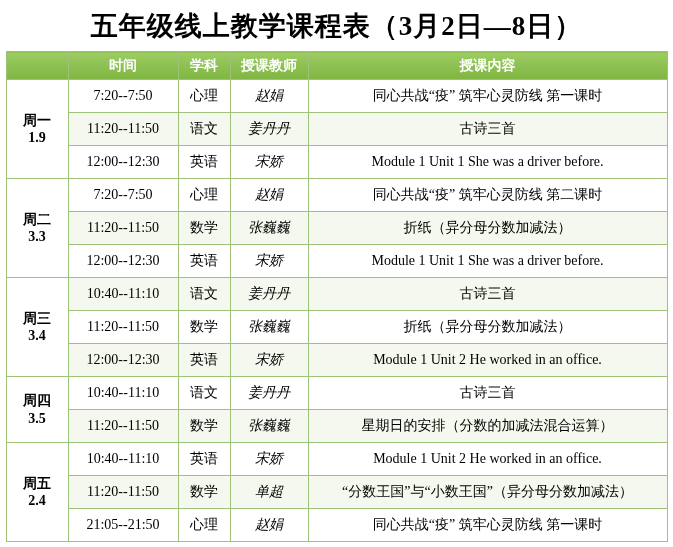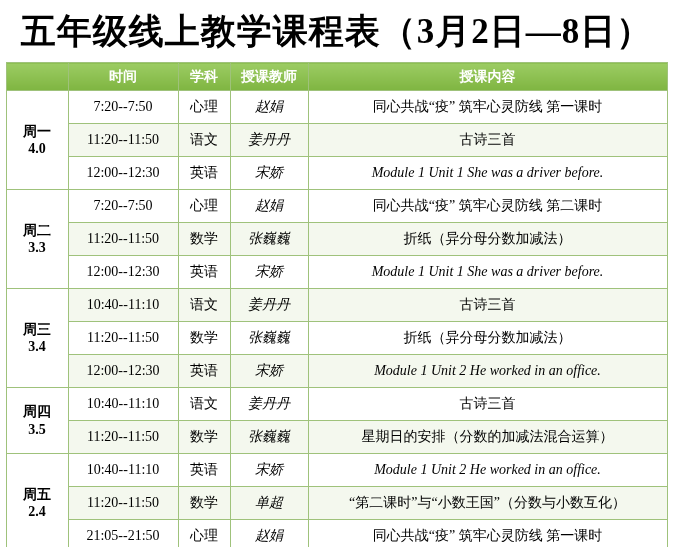--- a/index.html
+++ b/index.html
@@ -17,21 +17,21 @@
   .page {
     width: 673px;
     height: 547px;
     position: relative;
     box-sizing: border-box;
   }
   .title {
     text-align: center;
     font-family: "Liberation Serif", "DejaVu Serif", serif;
     font-weight: bold;
-    font-size: 35px;
+    font-size: 27px;
     letter-spacing: 1px;
     padding-top: 8px;
     padding-bottom: 7px;
     color: #000;
   }
   table.schedule {
     border-collapse: collapse;
     width: 661px;
     margin: 0 auto;
     table-layout: fixed;
@@ -72,21 +72,21 @@
     font-size: 15px;
     line-height: 1.25;
     background: #ffffff !important;
   }
   td.day .d1 { display: block; }
   td.day .d2 { display: block; font-weight: bold; }
   td.time { font-size: 14px; margin-left: 15px; }
   td.subject { font-size: 14px; }
   td.teacher { font-size: 14px; font-style: italic; }
   td.content { font-size: 14px; }
-  .en { font-family: "Liberation Serif", "DejaVu Serif", serif; font-style: italic; }
+  .en { font-family: "Liberation Serif", "DejaVu Serif", serif; }
 </style>
 </head>
 <body>
 
 <div class="page">
 
   <div class="title">五年级线上教学课程表（3月2日—8日）</div>
 
   <table class="schedule">
     <colgroup>
@@ -103,21 +103,21 @@
         <th>学科</th>
         <th>授课教师</th>
         <th>授课内容</th>
       </tr>
     </thead>
     <tbody>
 
       <tr>
         <td class="day" rowspan="3">
           <span class="d1">周一</span>
-          <span class="d2">4.0</span>
+          <span class="d2">1.9</span>
         </td>
         <td class="time">7:20--7:50</td>
         <td class="subject">心理</td>
         <td class="teacher">赵娟</td>
         <td class="content">同心共战“疫” 筑牢心灵防线  第一课时</td>
       </tr>
       <tr class="alt">
         <td class="time">11:20--11:50</td>
         <td class="subject">语文</td>
         <td class="teacher">姜丹丹</td>
@@ -200,21 +200,21 @@
         </td>
         <td class="time">10:40--11:10</td>
         <td class="subject">英语</td>
         <td class="teacher">宋娇</td>
         <td class="content en">Module 1 Unit 2 He worked in an office.</td>
       </tr>
       <tr class="alt">
         <td class="time">11:20--11:50</td>
         <td class="subject">数学</td>
         <td class="teacher">单超</td>
-        <td class="content">“第二课时”与“小数王国”（分数与小数互化）</td>
+        <td class="content">“分数王国”与“小数王国”（异分母分数加减法）</td>
       </tr>
       <tr>
         <td class="time">21:05--21:50</td>
         <td class="subject">心理</td>
         <td class="teacher">赵娟</td>
         <td class="content">同心共战“疫” 筑牢心灵防线  第一课时</td>
       </tr>
 
     </tbody>
   </table>

